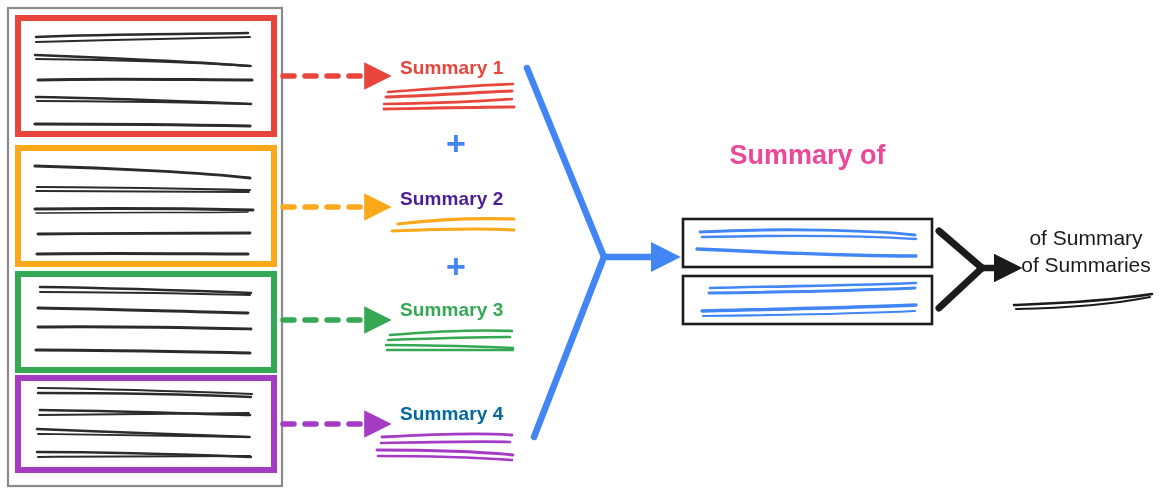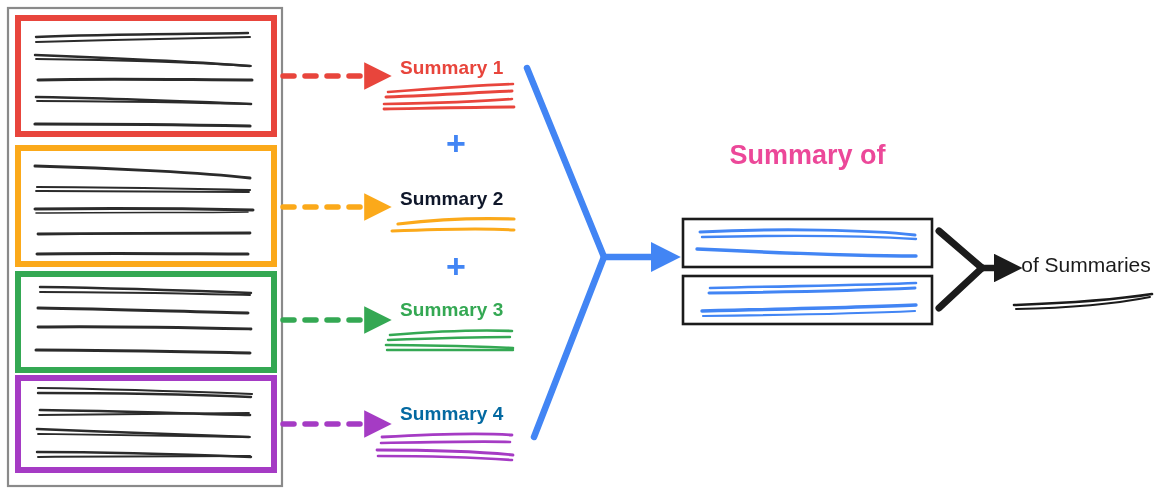--- a/index.html
+++ b/index.html
@@ -161,24 +161,25 @@
       <path d="M982,268 L1003,268" fill="none" stroke="#1b1b1b" stroke-width="6.5" stroke-linecap="butt" marker-end="url(#ar-blk)"></path>
     </g>
 
     <g stroke="#1b1b1b" fill="none" stroke-linecap="round">
       <path d="M1014,305 C1070,303 1120,299 1152,294" stroke-width="2.6"></path>
       <path d="M1016,309 C1070,308 1120,303 1150,297" stroke-width="2"></path>
     </g>
   </svg>
 
   <div class="lbl sum-lbl" style="left:400px;top:57px;color:#E8453C;">Summary 1</div>
-  <div class="lbl sum-lbl" style="left:400px;top:188px;color:#0f172a;">Summary 2</div>
+  <div class="lbl sum-lbl" style="left:400px;top:188px;color:#4c1d95;">Summary 2</div>
   <div class="lbl sum-lbl" style="left:400px;top:299px;color:#34A853;">Summary 3</div>
   <div class="lbl sum-lbl" style="left:400px;top:403px;color:#0369a1;">Summary 4</div>
 
   <div class="plus" style="left:446px;top:126px;">+</div>
   <div class="plus" style="left:446px;top:249px;">+</div>
 
   <div class="sos-title" style="left:683px;top:138px;width:249px;">Summary of</div>
 
+  <div class="final-title" style="left:1010px;top:224px;width:152px;">of Summary</div>
   <div class="final-title" style="left:1010px;top:251px;width:152px;">of Summaries</div>
 
 </div>
 
 </body></html>

